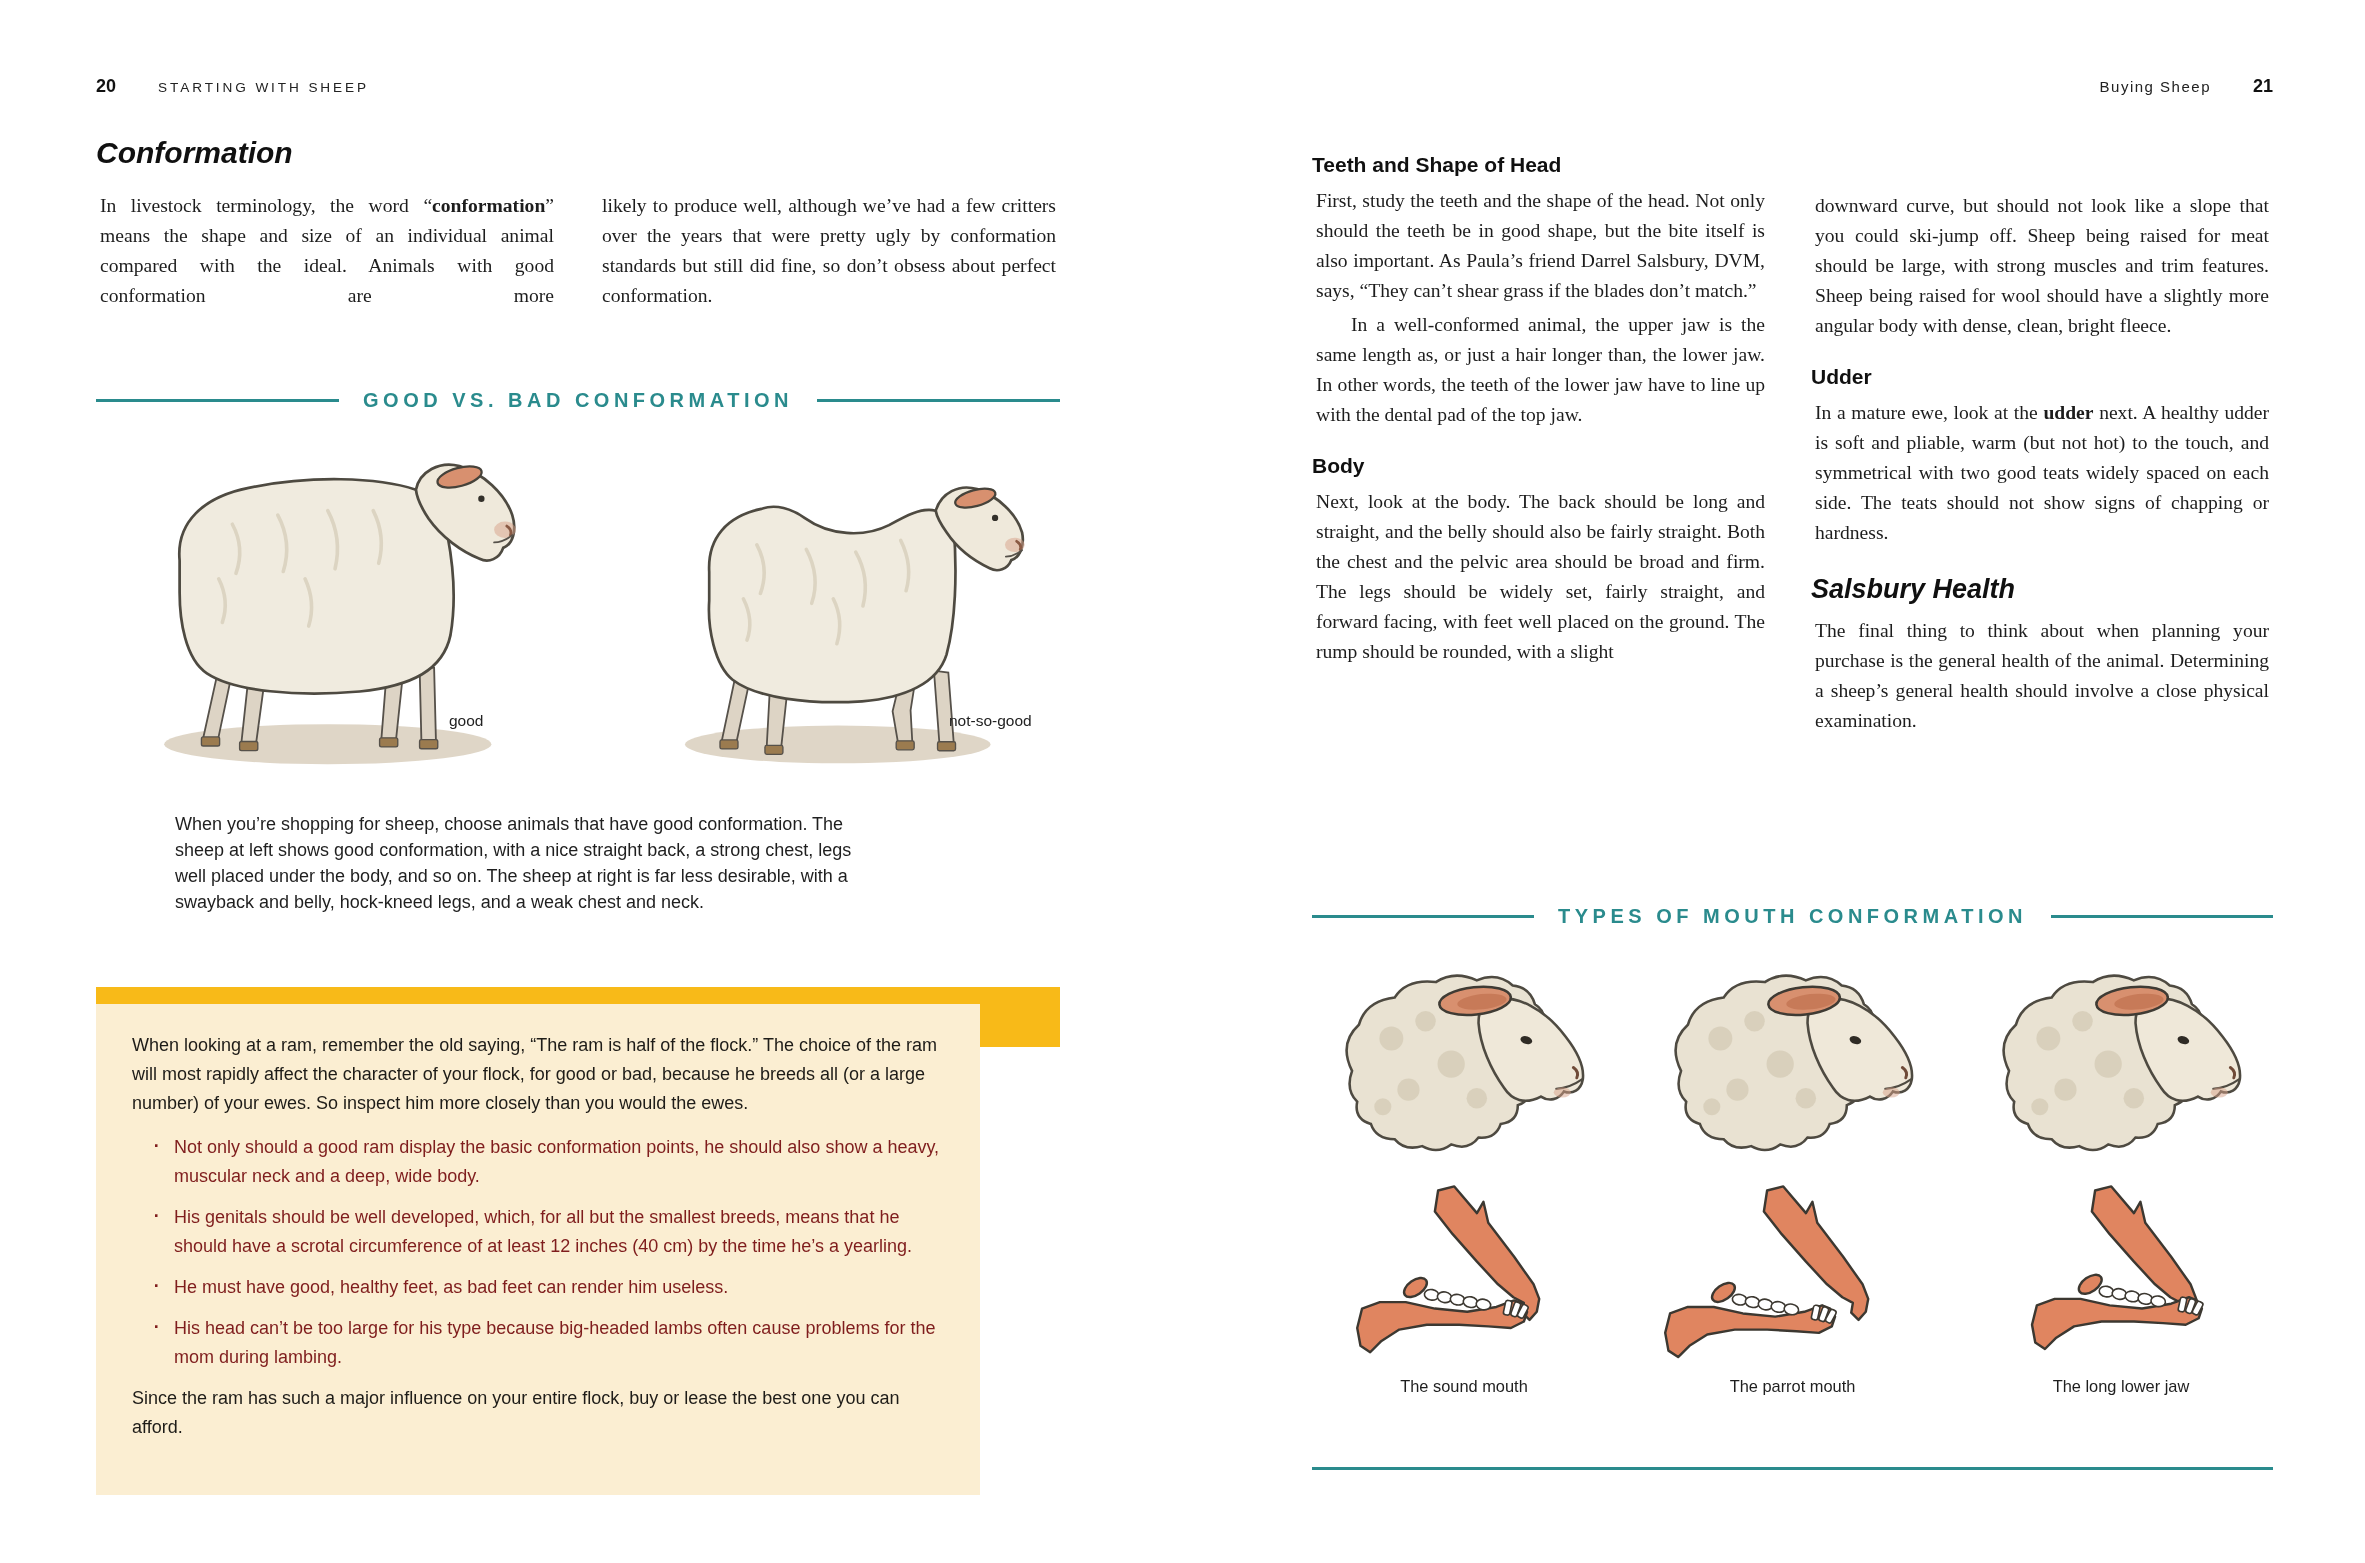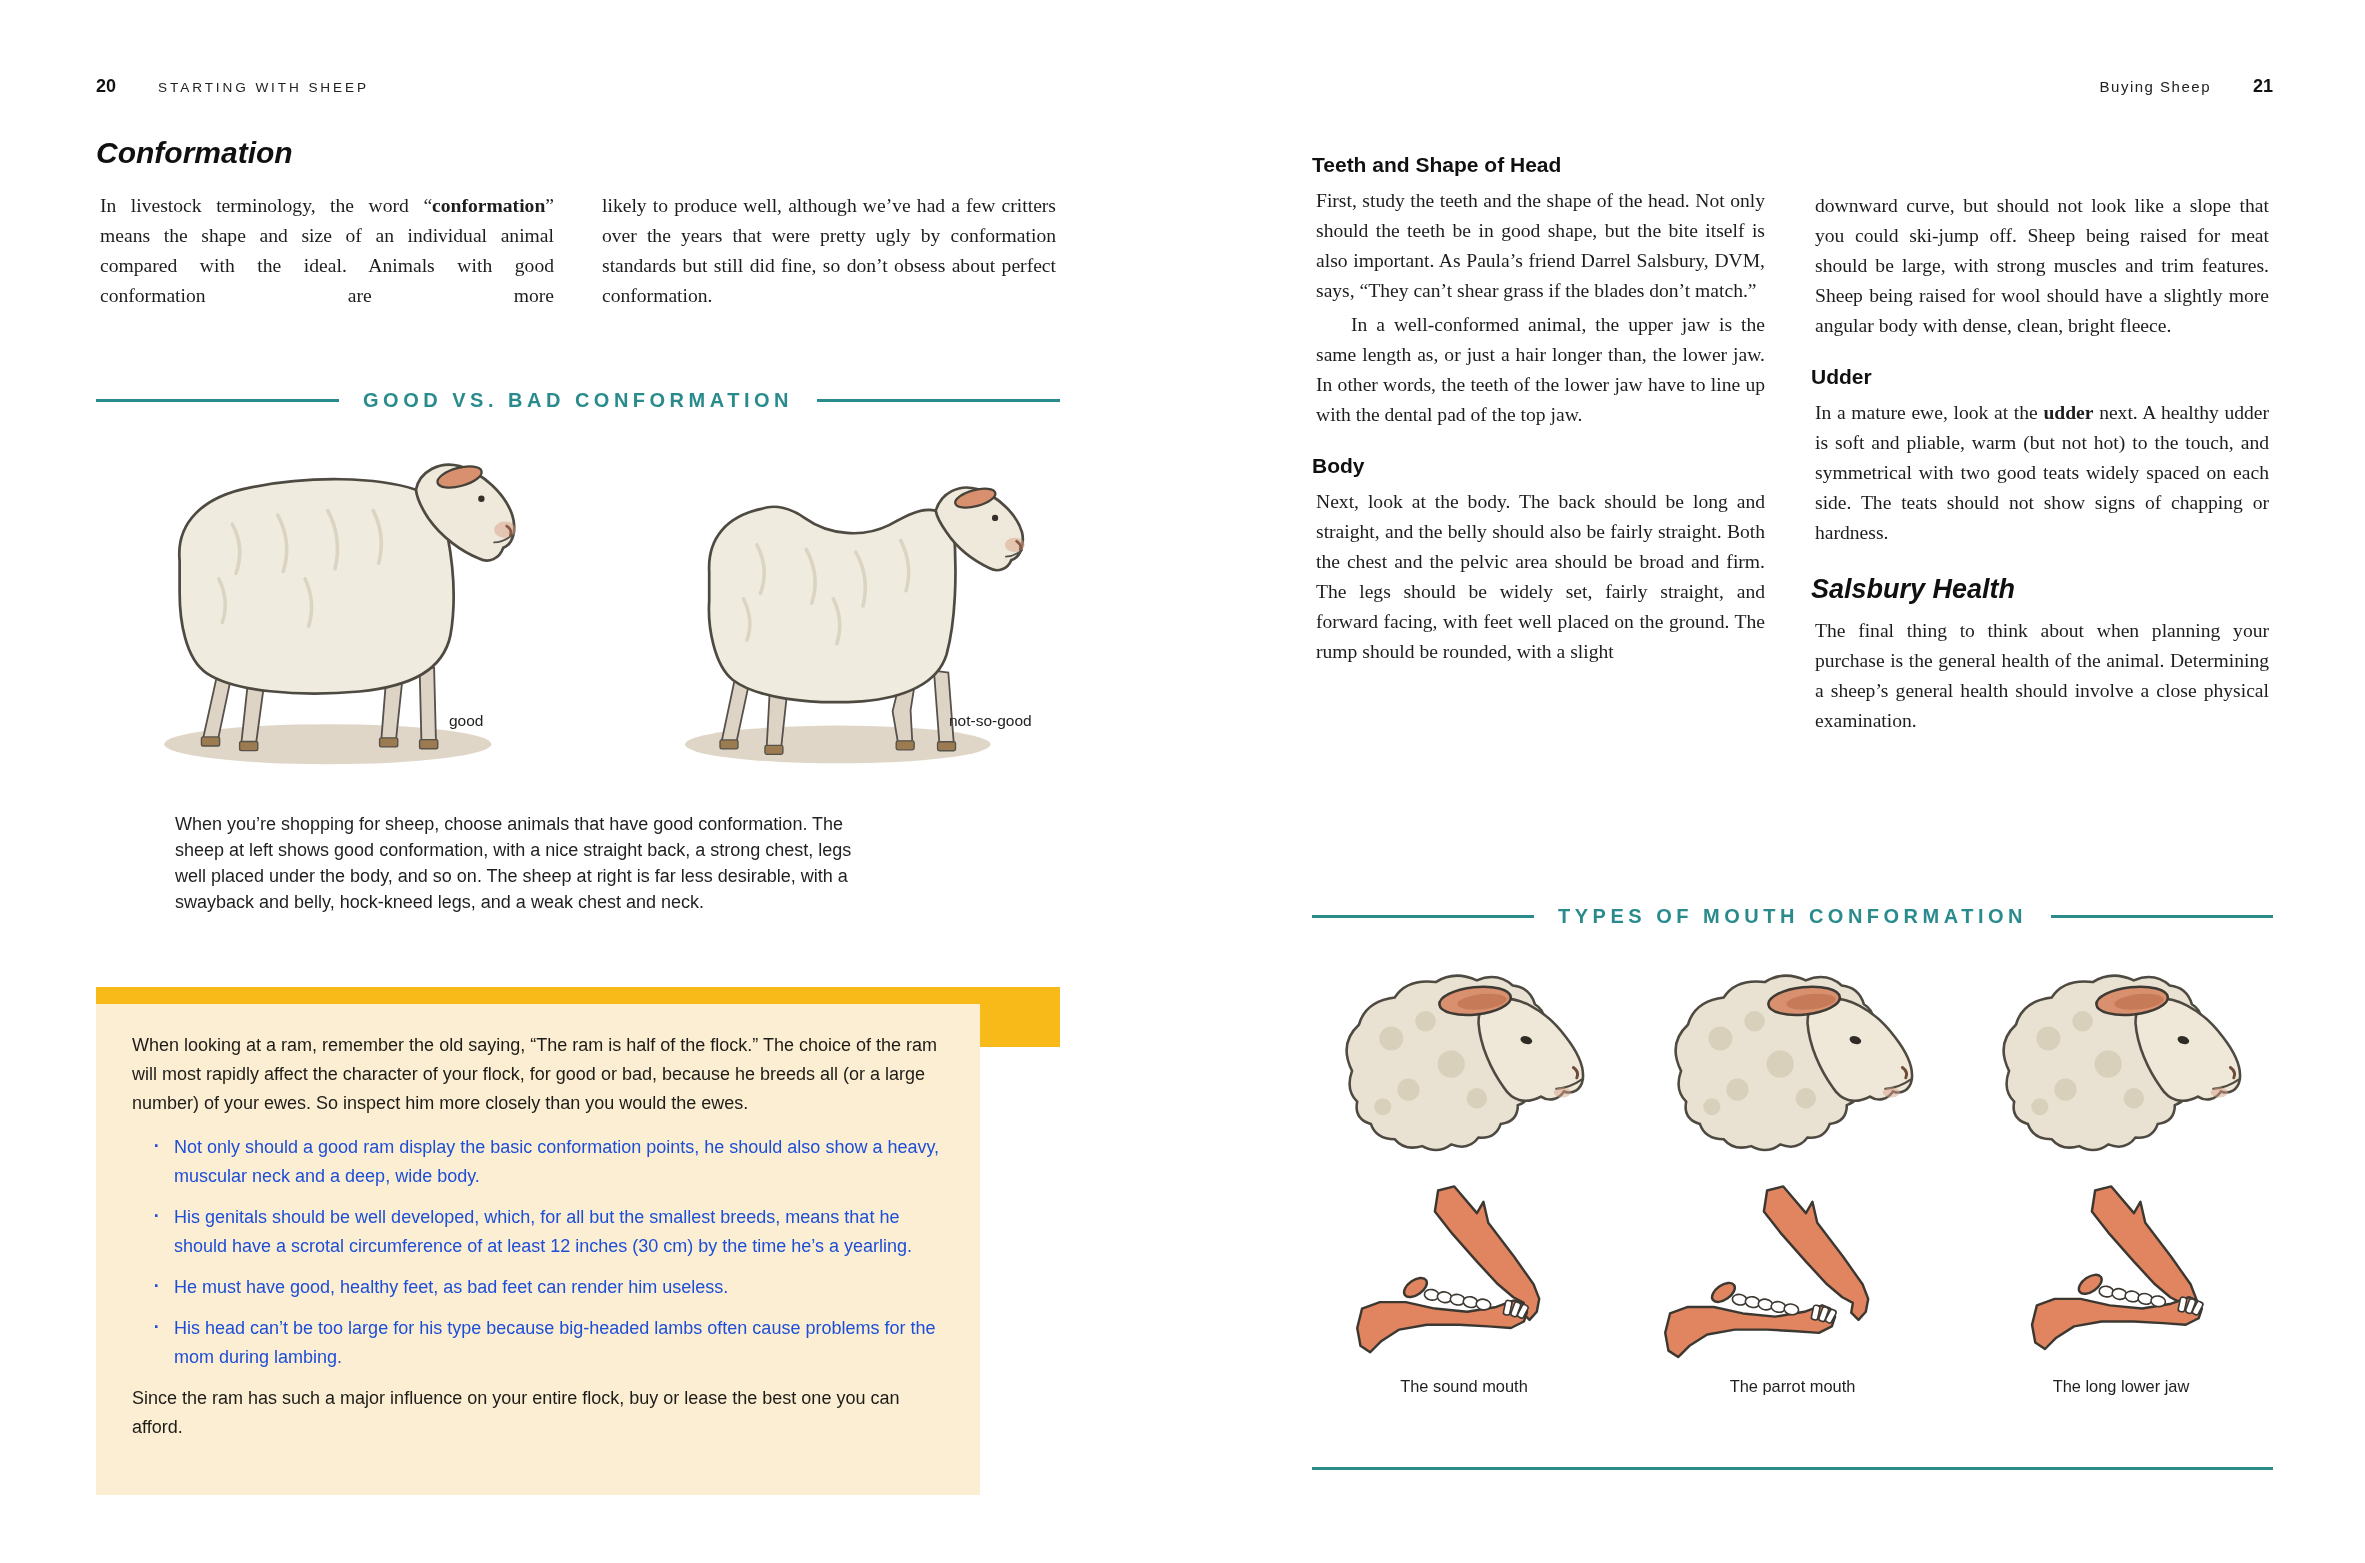--- a/index.html
+++ b/index.html
@@ -46,21 +46,21 @@
   #lp-caption{position:absolute;left:175px;top:793px;width:691px;}
 
   #lp-box-head{position:absolute;left:96px;top:944px;width:964px;height:60px;background:#f8ba18;
                display:flex;align-items:center;justify-content:center;margin-top:43px;}
   #lp-box-head .label{font:700 21px "Liberation Sans",sans-serif;letter-spacing:3.2px;color:#151310;}
   #lp-box-body{position:absolute;left:96px;top:1004px;width:884px;height:491px;background:#fbeed2;
                box-sizing:border-box;padding:27px 38px 0 36px;}
   #lp-box-body p{font-family:"Liberation Sans",sans-serif;font-size:18px;line-height:29px;color:#1e1c18;margin:0;}
   #lp-box-body ul{list-style:none;margin:14.6px 0 0 20px;padding:0;}
   #lp-box-body li{position:relative;padding-left:22px;margin-bottom:12px;
-                  font-family:"Liberation Sans",sans-serif;font-size:18px;line-height:29px;color:#1d4ed8;}
+                  font-family:"Liberation Sans",sans-serif;font-size:18px;line-height:29px;color:#7f1d1d;}
   #lp-box-body li::before{content:"\00B7";position:absolute;left:1.8px;top:-0.9px;font-weight:700;}
   #lp-box-body .closing{margin-top:7.3px;}
 
   
   #rp-col1{position:absolute;left:1312px;top:153px;width:457px;}
   #rp-col2{position:absolute;left:1811px;top:153px;width:462px;padding-top:34px;}
   #rp-col1 .indent{text-indent:35px;}
   #rp-col1 .sub-head.later{margin-top:24px;}
   #rp-col2 .sub-head{margin-top:24px;}
   #gh-title{font-size:27px;margin:27px 0 11px 0;}
@@ -211,21 +211,21 @@
 
     <p id="lp-caption" class="sans-small">When you’re shopping for sheep, choose animals that have good conformation. The sheep at left shows good conformation, with a nice straight back, a strong chest, legs well placed under the body, and so on. The sheep at right is far less desirable, with a swayback and belly, hock-kneed legs, and a weak chest and neck.</p>
 
     <div id="lp-box-head">
       <span class="label">SPECIAL CONSIDERATIONS: RAM CONFORMATION</span>
     </div>
     <div id="lp-box-body">
       <p>When looking at a ram, remember the old saying, “The ram is half of the flock.” The choice of the ram will most rapidly affect the character of your flock, for good or bad, because he breeds all (or a large number) of your ewes. So inspect him more closely than you would the ewes.</p>
       <ul>
         <li>Not only should a good ram display the basic conformation points, he should also show a heavy, muscular neck and a deep, wide body.</li>
-        <li>His genitals should be well developed, which, for all but the smallest breeds, means that he should have a scrotal circumference of at least 12 inches (30 cm) by the time he’s a yearling.</li>
+        <li>His genitals should be well developed, which, for all but the smallest breeds, means that he should have a scrotal circumference of at least 12 inches (40 cm) by the time he’s a yearling.</li>
         <li>He must have good, healthy feet, as bad feet can render him useless.</li>
         <li>His head can’t be too large for his type because big-headed lambs often cause problems for the mom during lambing.</li>
       </ul>
       <p class="closing">Since the ram has such a major influence on your entire flock, buy or lease the best one you can afford.</p>
     </div>
   </div>
 
   <div>
 
     <div id="rp-header" class="run-head">

